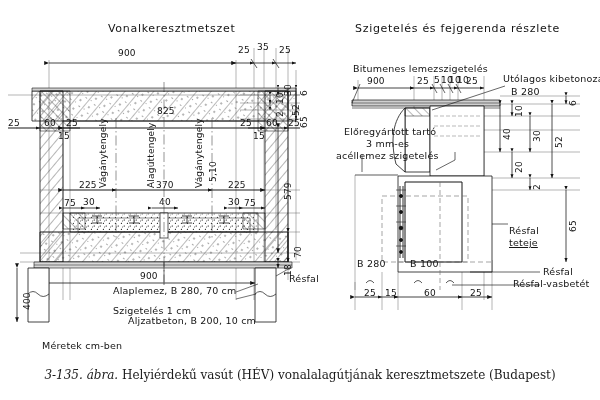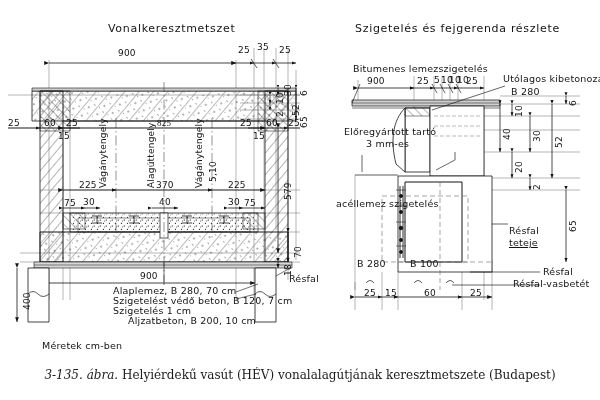--- a/index.html
+++ b/index.html
@@ -307,21 +307,21 @@
 <div class="t num" style="left:118px;top:48px;">900</div>
 <div class="t num" style="left:238px;top:45px;">25</div>
 <div class="t num" style="left:257px;top:42px;">35</div>
 <div class="t num" style="left:279px;top:45px;">25</div>
 
 <div class="t num" style="left:8px;top:118px;">25</div>
 <div class="t num" style="left:44px;top:118px;">60</div>
 <div class="t num" style="left:66px;top:118px;">25</div>
 <div class="t num" style="left:58px;top:131px;">15</div>
 
-<div class="t num" style="left:157px;top:118px;font-family:Liberation Serif, serif;">825</div>
+<div class="t num" style="left:157px;top:106px;">825</div>
 
 <div class="t num" style="left:240px;top:118px;">25</div>
 <div class="t num" style="left:266px;top:118px;">60</div>
 <div class="t num" style="left:288px;top:118px;">25</div>
 <div class="t num" style="left:253px;top:131px;">15</div>
 
 <div class="t num vert" style="left:98px;top:188px;">Vágánytengely</div>
 <div class="t num vert" style="left:146px;top:188px;">Alagúttengely</div>
 <div class="t num vert" style="left:194px;top:188px;">Vágánytengely</div>
 <div class="t num vert" style="left:208px;top:182px;">5,10</div>
@@ -346,21 +346,20 @@
 <div class="t num vert" style="left:299px;top:96px;">6</div>
 <div class="t num vert" style="left:291px;top:116px;">52</div>
 <div class="t num vert" style="left:299px;top:128px;">65</div>
 
 <div class="t num" style="left:140px;top:271px;">900</div>
 <div class="t num vert" style="left:22px;top:310px;">400</div>
 
 <div class="t lbl" style="left:289px;top:273px;">Résfal</div>
 
 <div class="t lbl" style="left:113px;top:285px;">Alaplemez, B 280,  70 cm</div>
-<div class="t lbl" style="left:113px;top:295px;">Szigetelést védő beton, B 120, 7 cm</div>
 <div class="t lbl" style="left:113px;top:305px;">Szigetelés                1 cm</div>
 <div class="t lbl" style="left:128px;top:315px;">Aljzatbeton, B 200,  10 cm</div>
 
 <div class="t lbl" style="left:22px;top:340px;margin-left:20px;">Méretek cm-ben</div>
 
 <div class="t hd" style="left:355px;top:22px;">Szigetelés és fejgerenda részlete</div>
 
 <div class="t lbl" style="left:353px;top:63px;">Bitumenes lemezszigetelés</div>
 
 <div class="t num" style="left:367px;top:76px;">900</div>
@@ -369,21 +368,21 @@
 <div class="t num" style="left:441px;top:75px;">10</div>
 <div class="t num" style="left:449px;top:75px;">10</div>
 <div class="t num" style="left:457px;top:75px;">10</div>
 <div class="t num" style="left:466px;top:76px;">25</div>
 
 <div class="t lbl" style="left:503px;top:73px;">Utólagos kibetonozás</div>
 <div class="t lbl" style="left:511px;top:86px;">B 280</div>
 
 <div class="t lbl" style="left:344px;top:126px;">Előregyártott tartó</div>
 <div class="t lbl" style="left:366px;top:138px;">3 mm-es</div>
-<div class="t lbl" style="left:336px;top:150px;margin-top:48px;">acéllemez szigetelés</div>
+<div class="t lbl" style="left:336px;top:150px;">acéllemez szigetelés</div>
 
 <div class="t num vert" style="left:568px;top:106px;">6</div>
 <div class="t num vert" style="left:514px;top:117px;">10</div>
 <div class="t num vert" style="left:502px;top:140px;">40</div>
 <div class="t num vert" style="left:532px;top:142px;">30</div>
 <div class="t num vert" style="left:514px;top:173px;">20</div>
 <div class="t num vert" style="left:532px;top:190px;">2</div>
 <div class="t num vert" style="left:554px;top:148px;">52</div>
 <div class="t num vert" style="left:568px;top:232px;">65</div>
 

